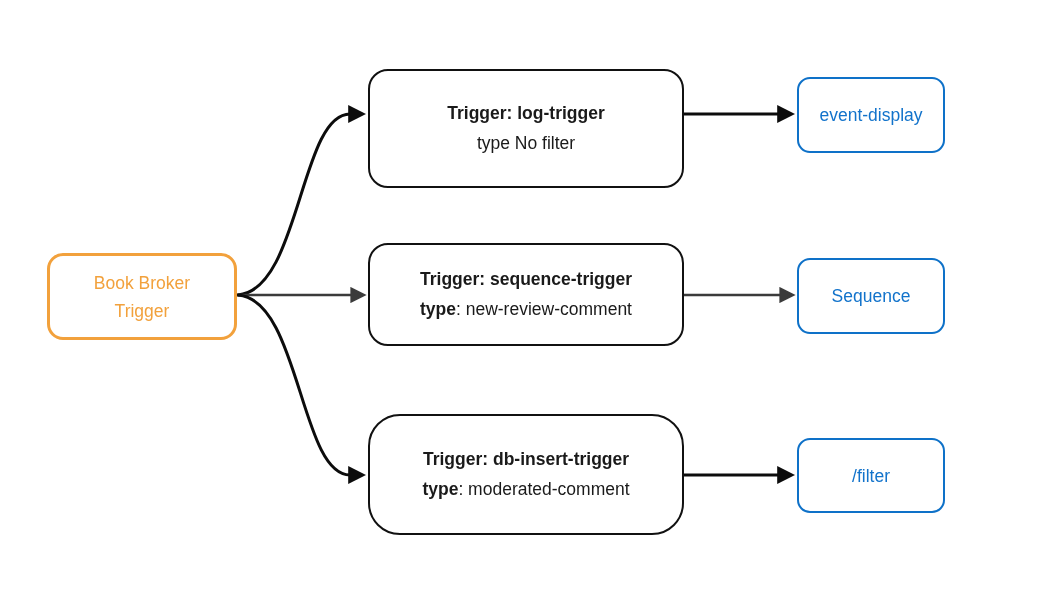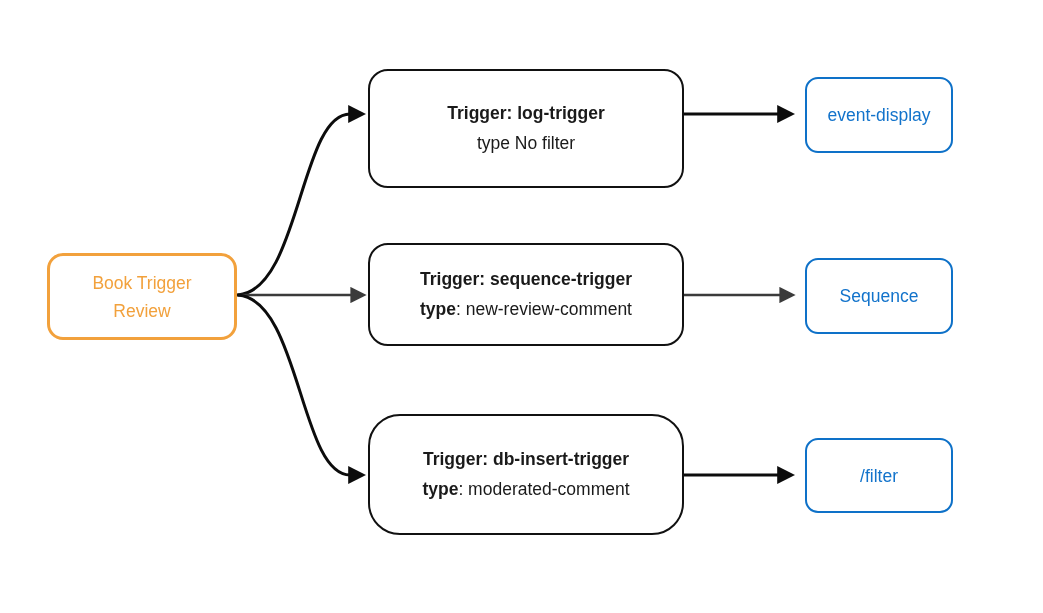--- a/index.html
+++ b/index.html
@@ -46,21 +46,20 @@
   .trigger-2 { top: 243px; height: 103px; }
   .trigger-3 { top: 414px; height: 121px; border-radius: 32px; }
   .trigger .b { font-weight: 700; }
   .sink {
     left: 797px; width: 148px;
     border: 2.5px solid #0E71C8;
     border-radius: 13px;
     color: #1273CB;
     font-size: 17.5px;
     line-height: 28px;
-    margin-left: 8px;
   }
   .sink-1 { top: 77px;  height: 76px; }
   .sink-2 { top: 258px; height: 76px; }
   .sink-3 { top: 438px; height: 75px; }
   .line { display: block; }
 </style>
 </head>
 <body>
 
 <div class="canvas">
@@ -82,22 +81,22 @@
     <path d="M 238 295 C 300 300, 300 475, 350 475" fill="none" stroke="#0c0c0c" stroke-width="3" stroke-linecap="round" marker-end="url(#ah-black)"></path>
 
     <path d="M 684 114 L 779 114" fill="none" stroke="#0c0c0c" stroke-width="3" stroke-linecap="round" marker-end="url(#ah-black)"></path>
 
     <path d="M 684 295 L 781 295" fill="none" stroke="#3b3b3b" stroke-width="2.5" stroke-linecap="round" marker-end="url(#ah-gray)"></path>
 
     <path d="M 684 475 L 779 475" fill="none" stroke="#0c0c0c" stroke-width="3" stroke-linecap="round" marker-end="url(#ah-black)"></path>
   </svg>
 
   <div class="node broker">
-    <span class="line">Book Trigger</span>
-    <span class="line">Review</span>
+    <span class="line">Book Broker</span>
+    <span class="line">Trigger</span>
   </div>
 
   <div class="node trigger trigger-1">
     <span class="line b">Trigger: log-trigger</span>
     <span class="line"><span class="b"></span><span>type No filter</span></span>
   </div>
 
   <div class="node trigger trigger-2">
     <span class="line b">Trigger: sequence-trigger</span>
     <span class="line"><span class="b">type</span><span>: new-review-comment</span></span>

